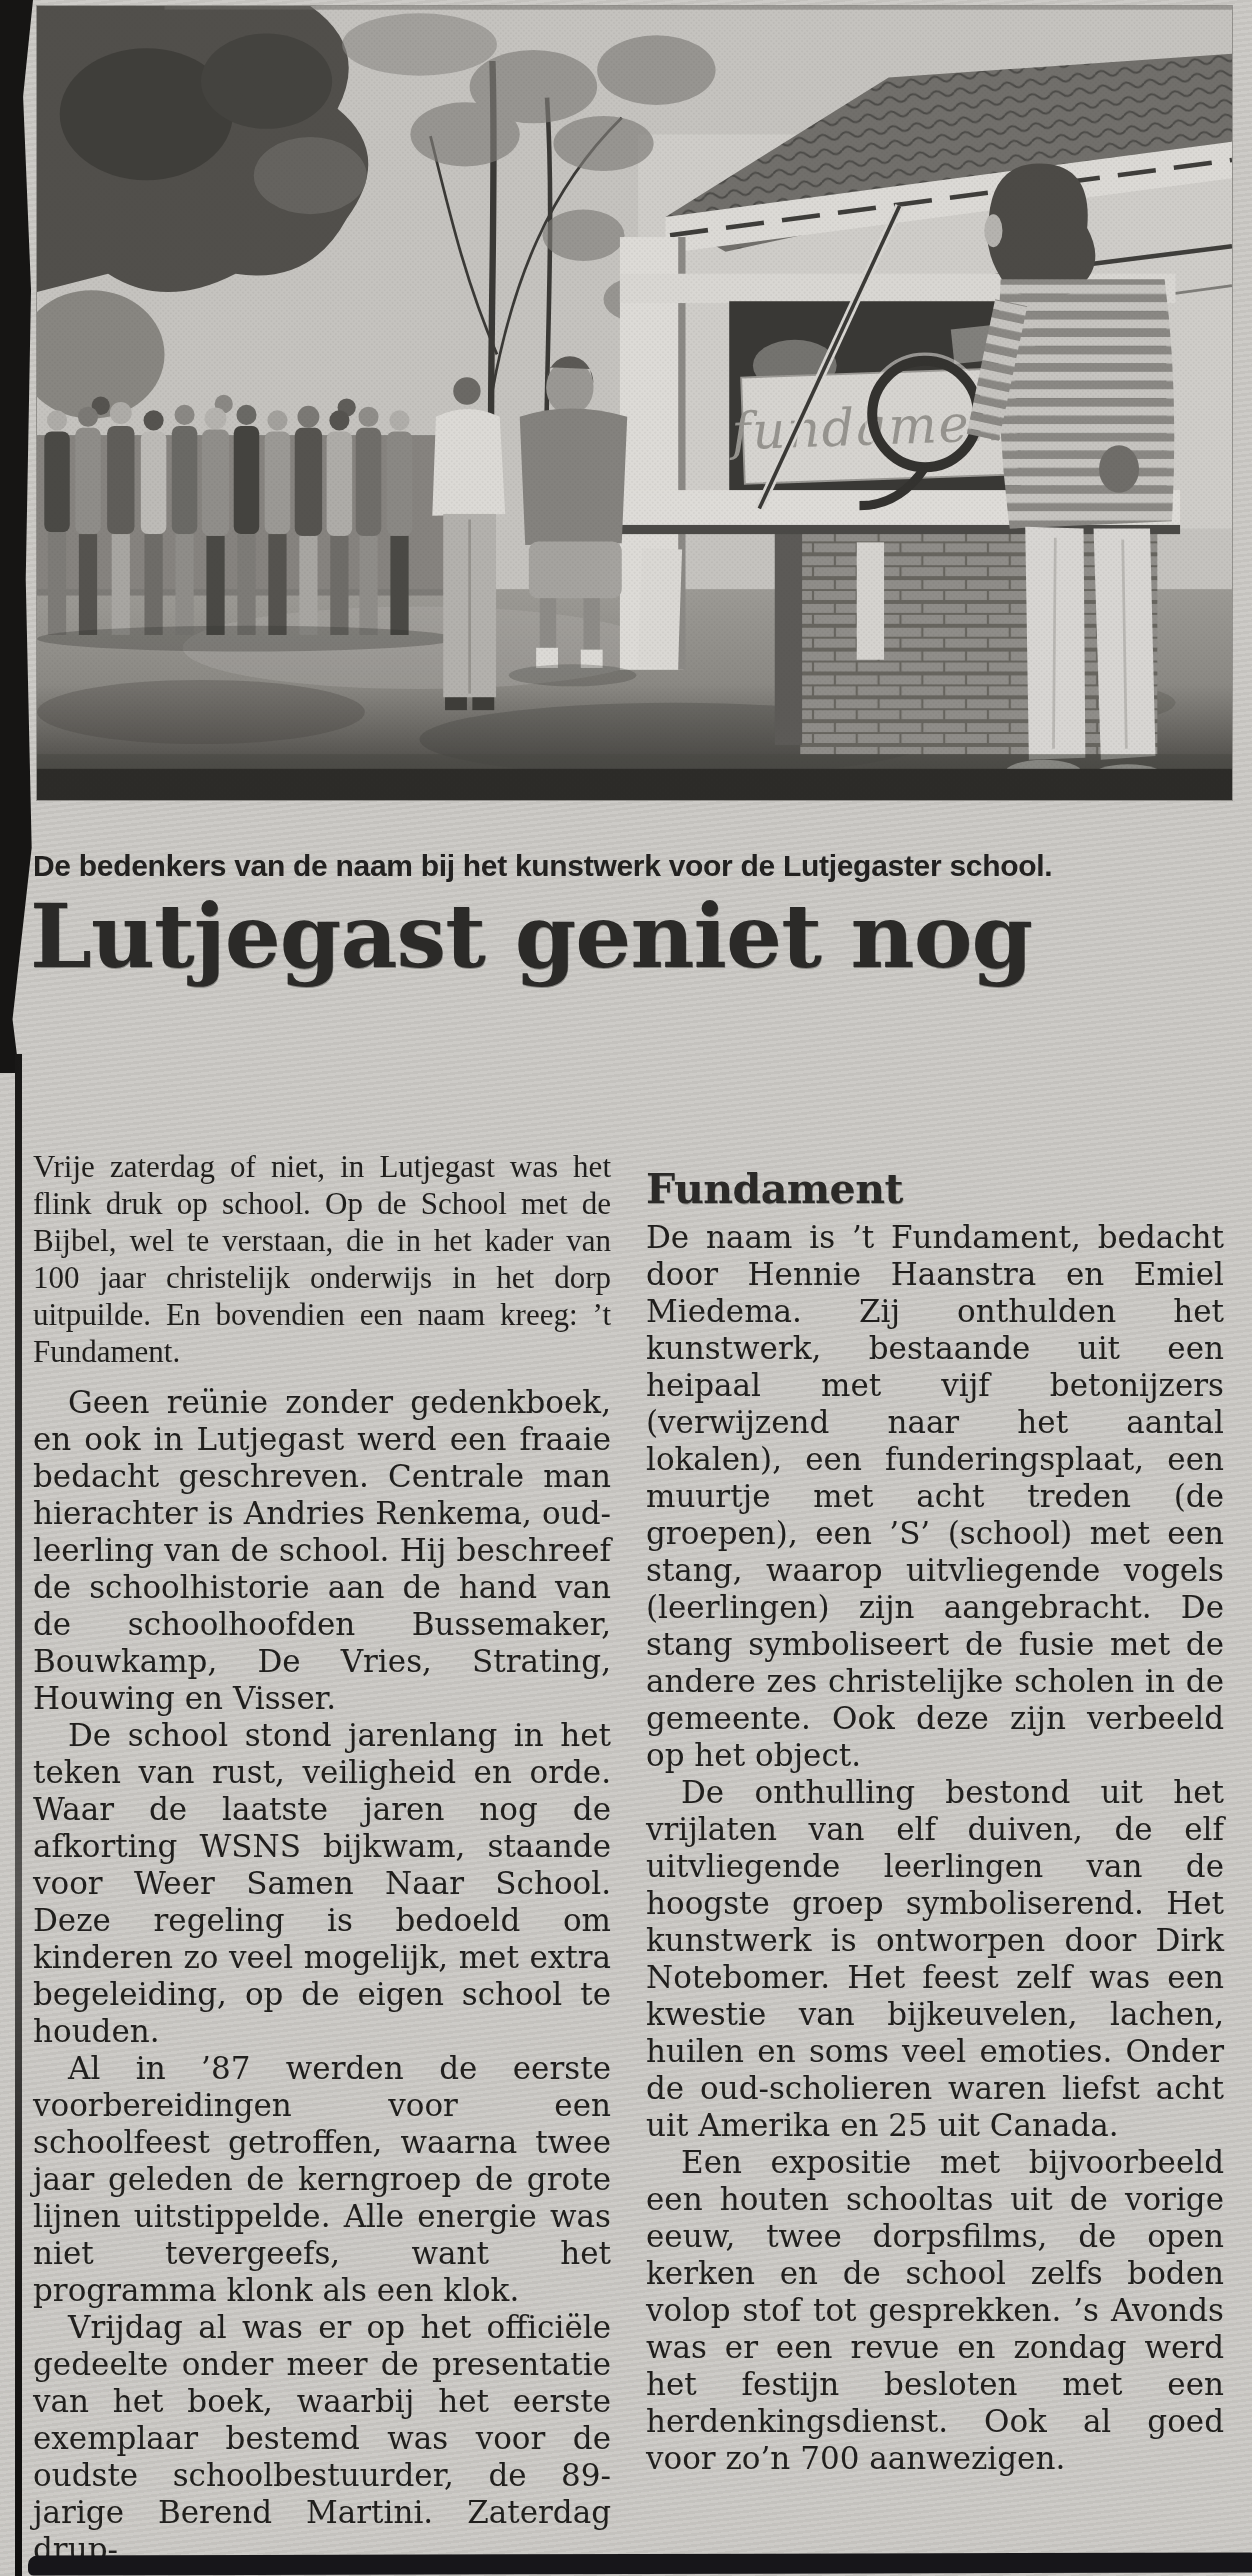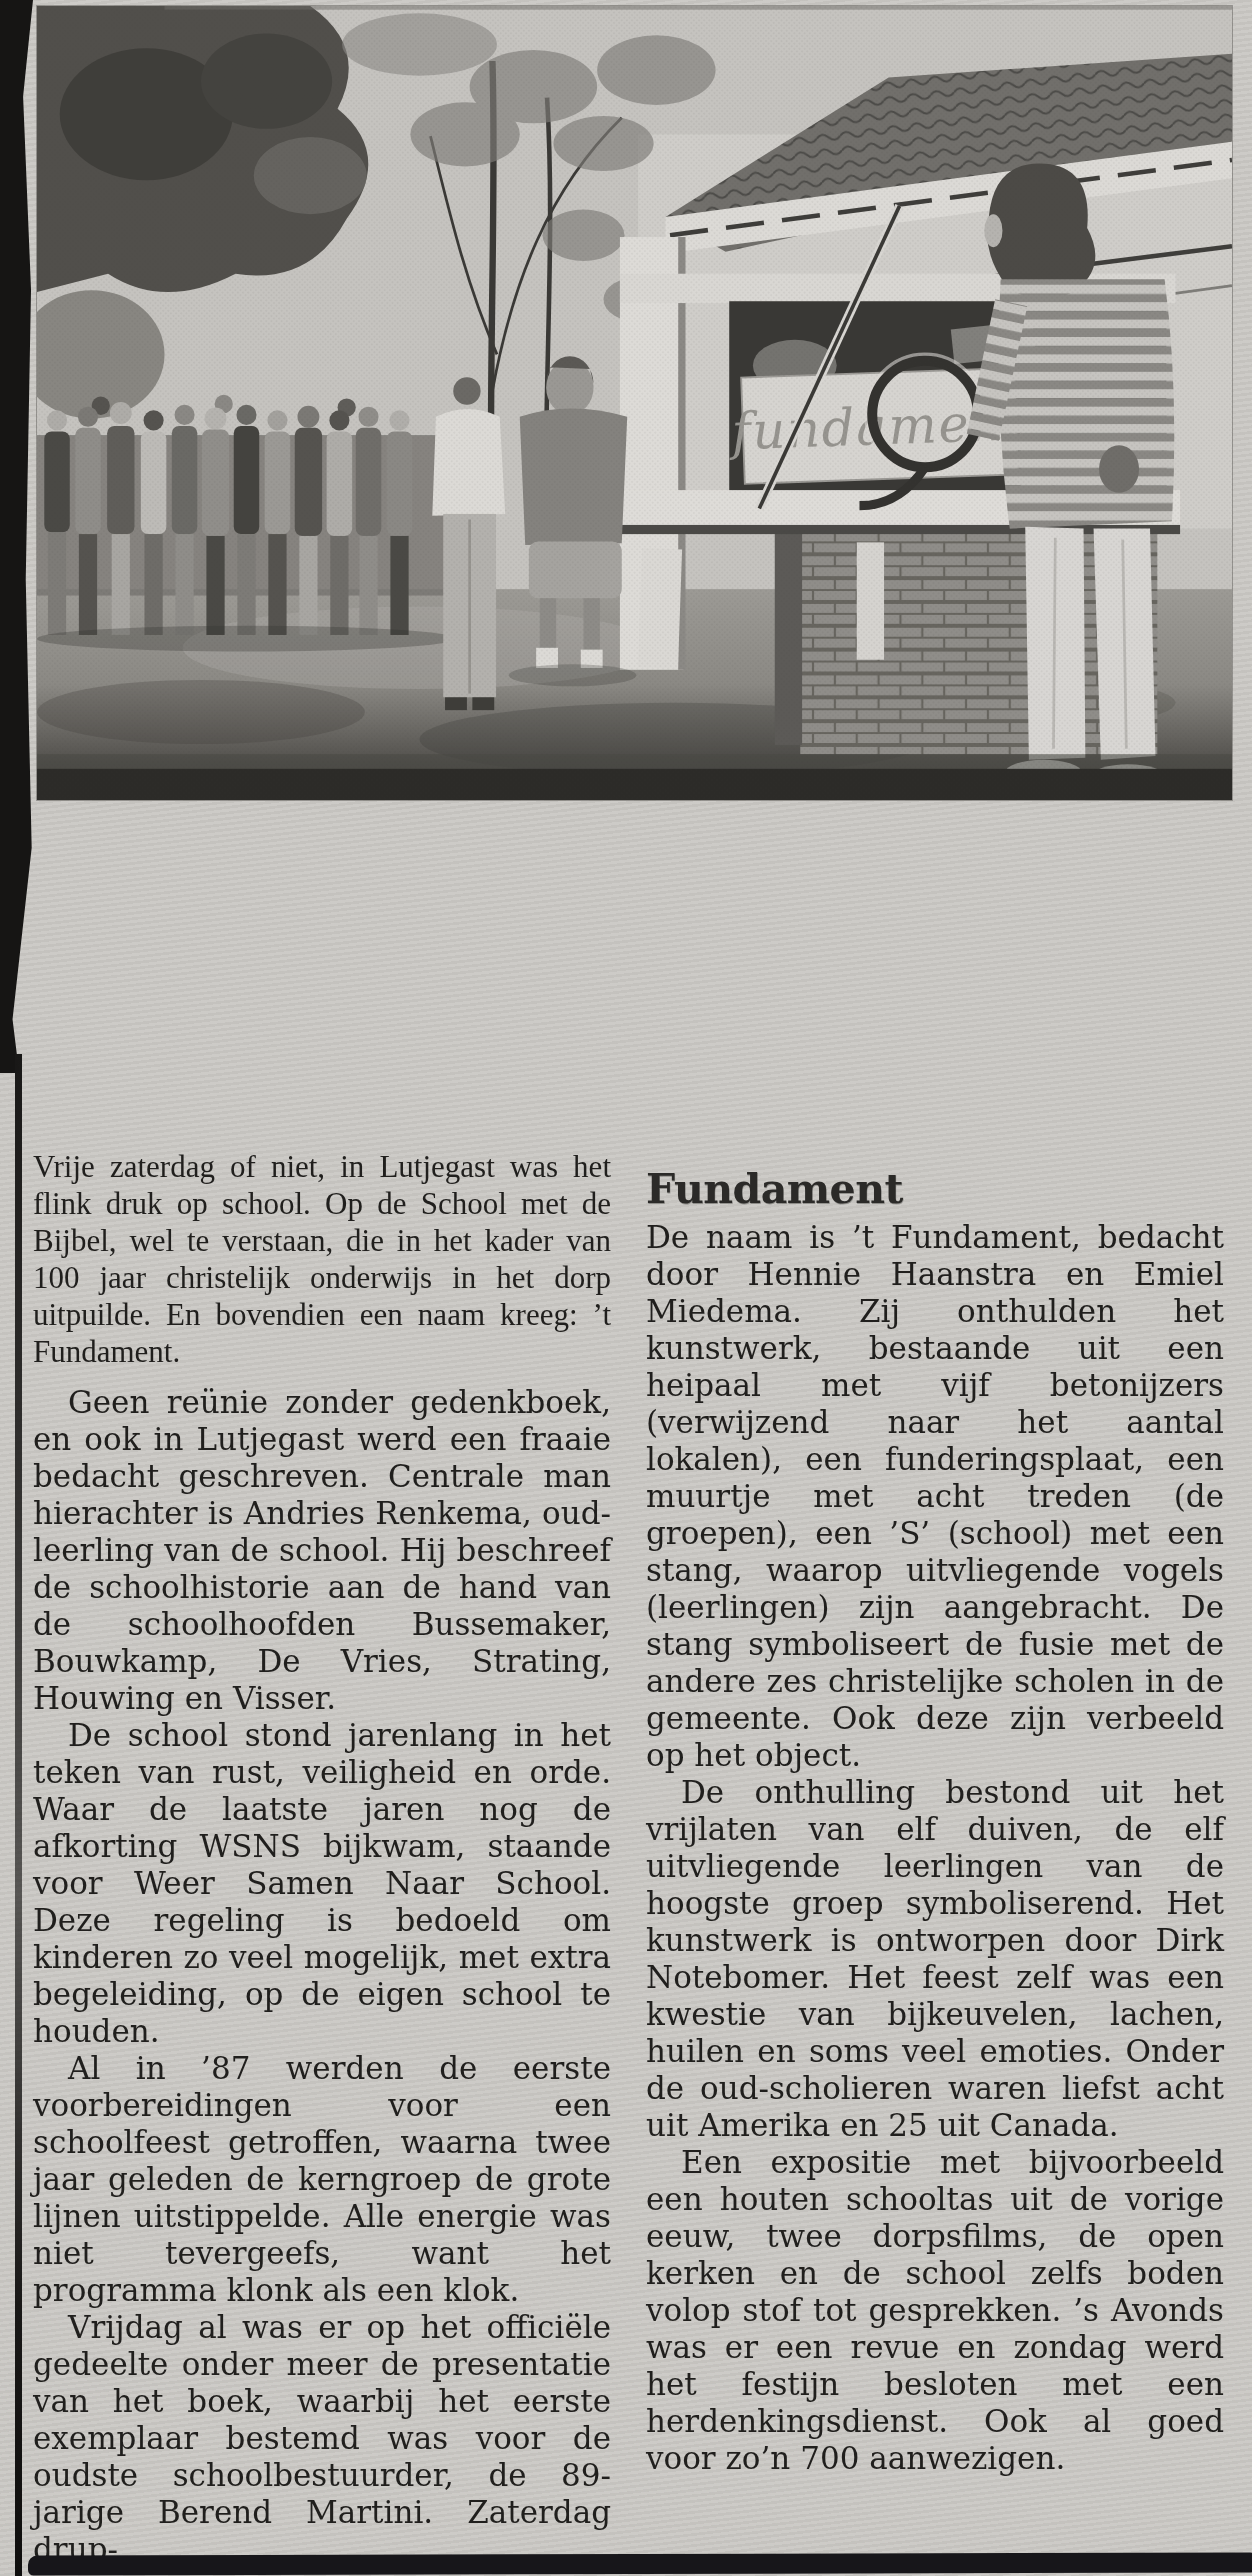--- a/index.html
+++ b/index.html
@@ -248,22 +248,24 @@
       </g>
 
       <rect x="0" y="816" width="1312" height="18" fill="#4a4945" opacity=".6"></rect>
       <rect x="0" y="832" width="1312" height="34" fill="#2c2b28"></rect>
       <rect x="140" y="0" width="1172" height="4" fill="#6f6d69" opacity=".5"></rect>
 
       <rect width="1312" height="866" fill="url(#ht)" opacity=".12"></rect>
     </svg>
   </figure>
 
+  <p class="caption">De bedenkers van de naam bij het kunstwerk voor de Lutjegaster school.</p>
 
   <h1 class="headline">
+    <span>Lutjegast geniet nog</span>
   </h1>
 
   <div class="columns">
     <div class="col">
       <p class="no-indent gap-after">Vrije zaterdag of niet, in Lutjegast was het flink druk op school. Op de School met de Bijbel, wel te verstaan, die in het kader van 100 jaar christelijk onderwijs in het dorp uitpuilde. En bovendien een naam kreeg: ’t Fundament.</p>
       <p>Geen reünie zonder gedenkboek, en ook in Lutjegast werd een fraaie bedacht geschreven. Centrale man hierachter is Andries Renkema, oud-leerling van de school. Hij beschreef de schoolhistorie aan de hand van de schoolhoofden Bussemaker, Bouwkamp, De Vries, Strating, Houwing en Visser.</p>
       <p>De school stond jarenlang in het teken van rust, veiligheid en orde. Waar de laatste jaren nog de afkorting WSNS bijkwam, staande voor Weer Samen Naar School. Deze regeling is bedoeld om kinderen zo veel mogelijk, met extra begeleiding, op de eigen school te houden.</p>
       <p>Al in ’87 werden de eerste voorbereidingen voor een schoolfeest getroffen, waarna twee jaar geleden de kerngroep de grote lijnen uitstippelde. Alle energie was niet tevergeefs, want het programma klonk als een klok.</p>
       <p>Vrijdag al was er op het officiële gedeelte onder meer de presentatie van het boek, waarbij het eerste exemplaar bestemd was voor de oudste schoolbestuurder, de 89- jarige Berend Martini. Zaterdag drup-</p>
     </div>

